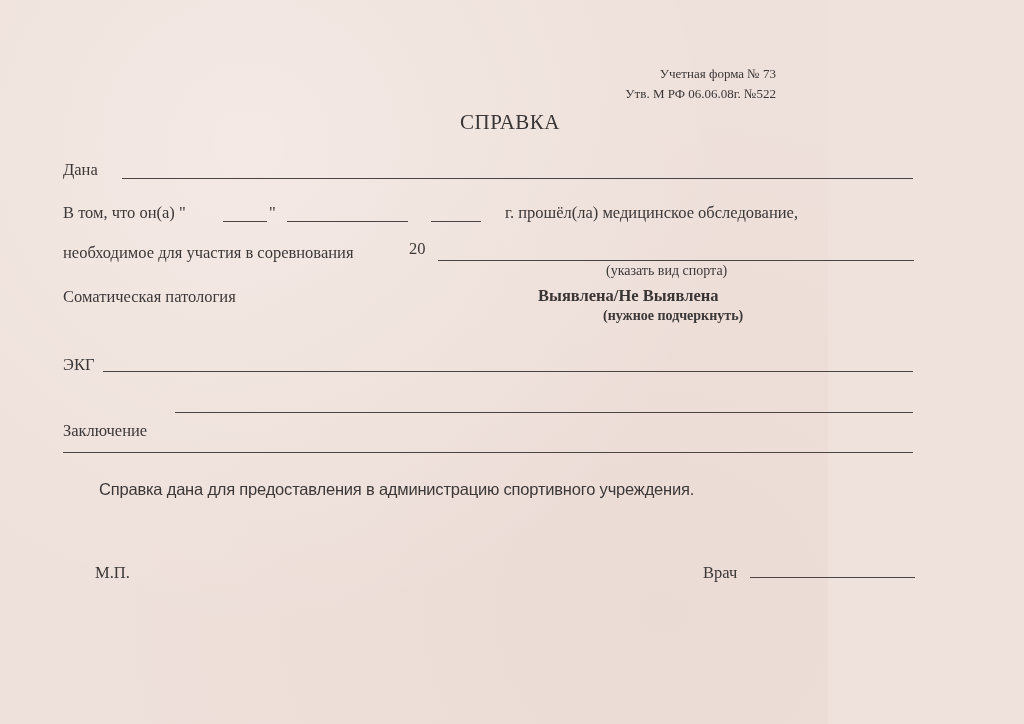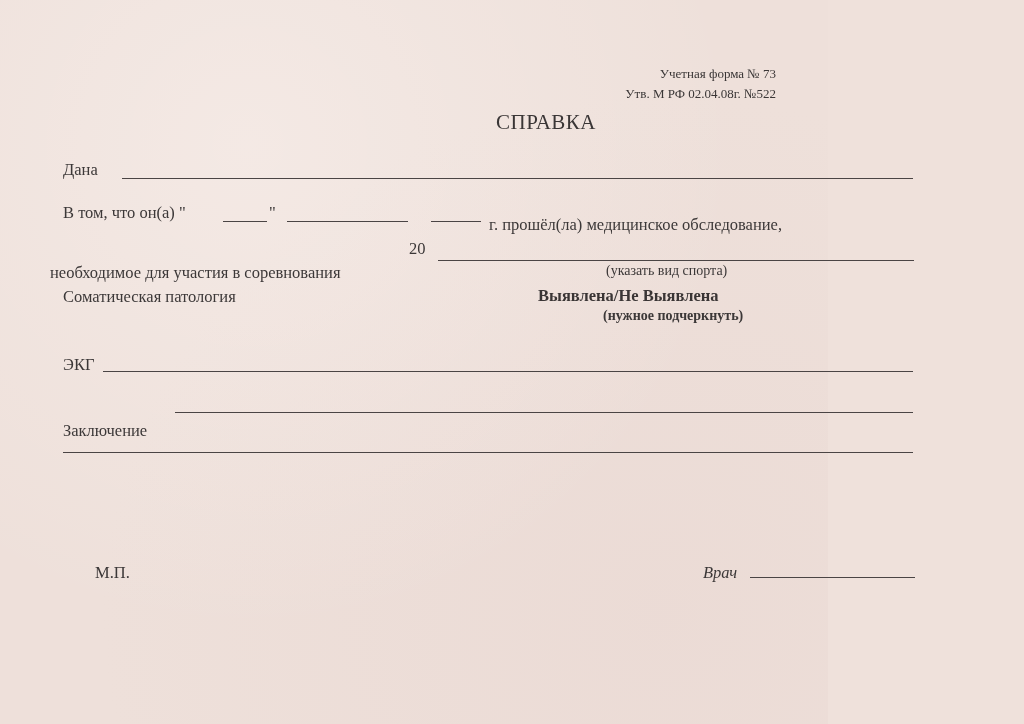--- a/index.html
+++ b/index.html
@@ -28,21 +28,20 @@
     .form-meta {
       font-size: 13px;
       text-align: right;
       line-height: 20px;
       color: #3a3636;
     }
     .title {
       font-size: 21px;
       letter-spacing: 0.5px;
       color: #3a3636;
-      margin-left: 36px;
     }
     .label {
       font-size: 16.5px;
       color: #3c3838;
     }
     .line {
       position: absolute;
       height: 0;
       border-top: 1.4px solid #4a4444;
     }
@@ -63,21 +62,21 @@
       letter-spacing: -0.2px;
     }
   </style>
 </head>
 <body>
 
 <div class="paper">
 
   <div class="abs form-meta" style="right:52px; top:64px;">
     <div>Учетная форма № 73</div>
-    <div>Утв. М РФ 02.04.08г. №522</div>
+    <div>Утв. М РФ 06.06.08г. №522</div>
   </div>
 
   <div class="abs title" style="left:460px; top:110px;">СПРАВКА</div>
 
   <div class="abs label" style="left:63px; top:160px;">Дана</div>
   <div class="line" style="left:122px; top:178px; width:791px;">
     <span></span>
   </div>
 
   <div class="abs label" style="left:63px; top:203px;">В том, что он(а) "</div>
@@ -85,23 +84,23 @@
     <span></span>
   </div>
   <div class="abs label" style="left:269px; top:203px;">"</div>
   <div class="line" style="left:287px; top:221px; width:121px;">
     <span></span>
   </div>
   <div class="abs label" style="left:409px; top:203px;margin-top:36px;">20</div>
   <div class="line" style="left:431px; top:221px; width:50px;">
     <span></span>
   </div>
-  <div class="abs label" style="left:489px; top:203px;margin-top:12px;">г. прошёл(ла) медицинское обследование,</div>
+  <div class="abs label" style="left:505px; top:203px;">г. прошёл(ла) медицинское обследование,</div>
 
-  <div class="abs label" style="left:50px; top:243px;margin-top:20px;">необходимое для участия в соревнования</div>
+  <div class="abs label" style="left:63px; top:243px;">необходимое для участия в соревнования</div>
   <div class="line" style="left:438px; top:260px; width:476px;">
     <span></span>
   </div>
   <div class="abs small" style="left:572px; top:263px;">(указать вид спорта)</div>
 
   <div class="abs bold" style="left:538px; top:286px;">Выявлена/Не Выявлена</div>
   <div class="abs label" style="left:63px; top:287px;">Соматическая патология</div>
   <div class="abs small" style="left:569px; top:308px;font-weight:bold;">(нужное подчеркнуть)</div>
 
   <div class="abs label" style="left:63px; top:355px;">ЭКГ</div>
@@ -111,20 +110,21 @@
 
   <div class="abs label" style="left:63px; top:397px;margin-top:24px;">Заключение</div>
   <div class="line" style="left:175px; top:412px; width:738px;">
     <span></span>
   </div>
 
   <div class="line" style="left:63px; top:452px; width:850px;">
     <span></span>
   </div>
 
+  <div class="abs sans" style="left:99px; top:480px;">Справка дана для предоставления в администрацию спортивного учреждения.</div>
 
   <div class="abs label" style="left:95px; top:563px;text-align:center;">М.П.</div>
-  <div class="abs label" style="left:703px; top:563px;font-style:italic;">Врач</div>
+  <div class="abs label" style="left:703px; top:563px;">Врач</div>
   <div class="line" style="left:750px; top:577px; width:165px;">
     <span></span>
   </div>
 
 </div>
 
 </body></html>

